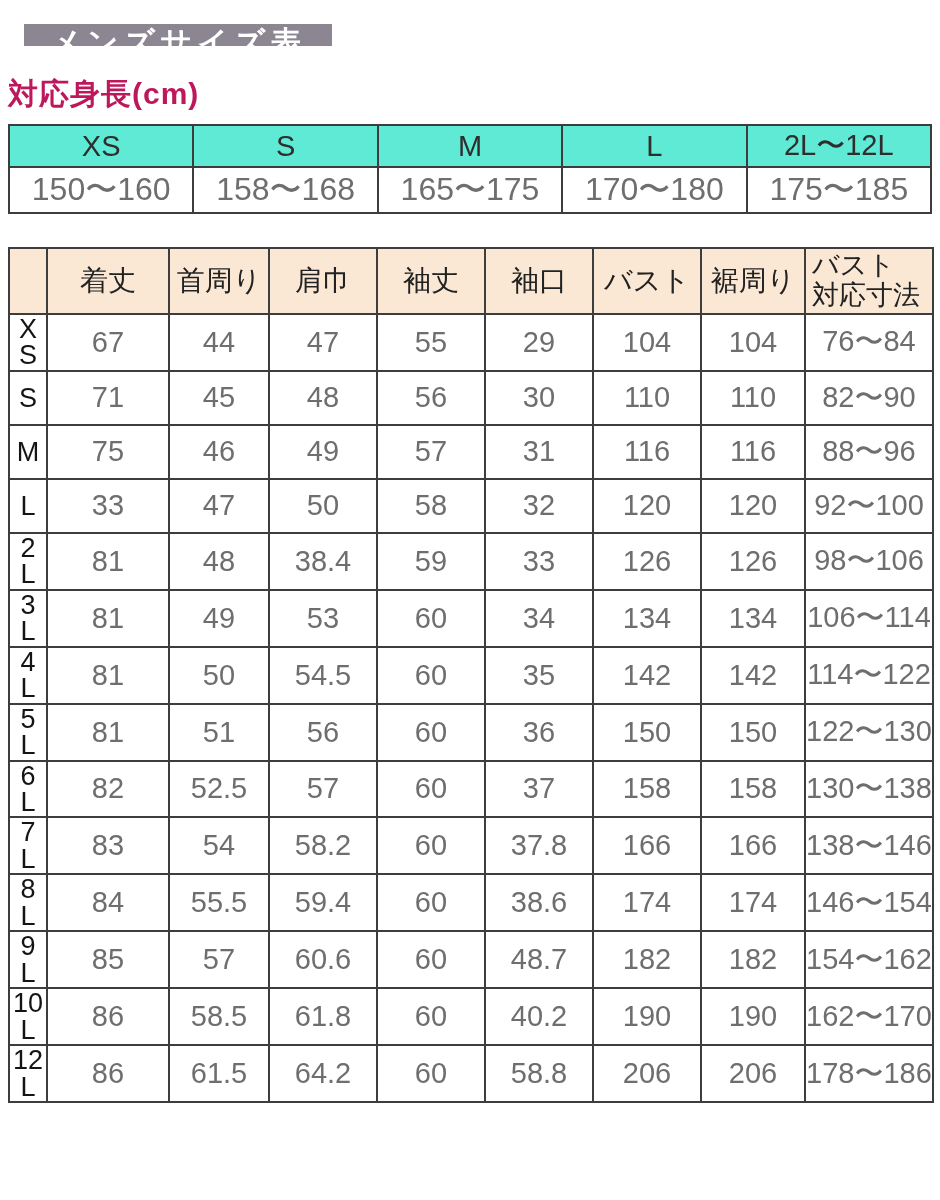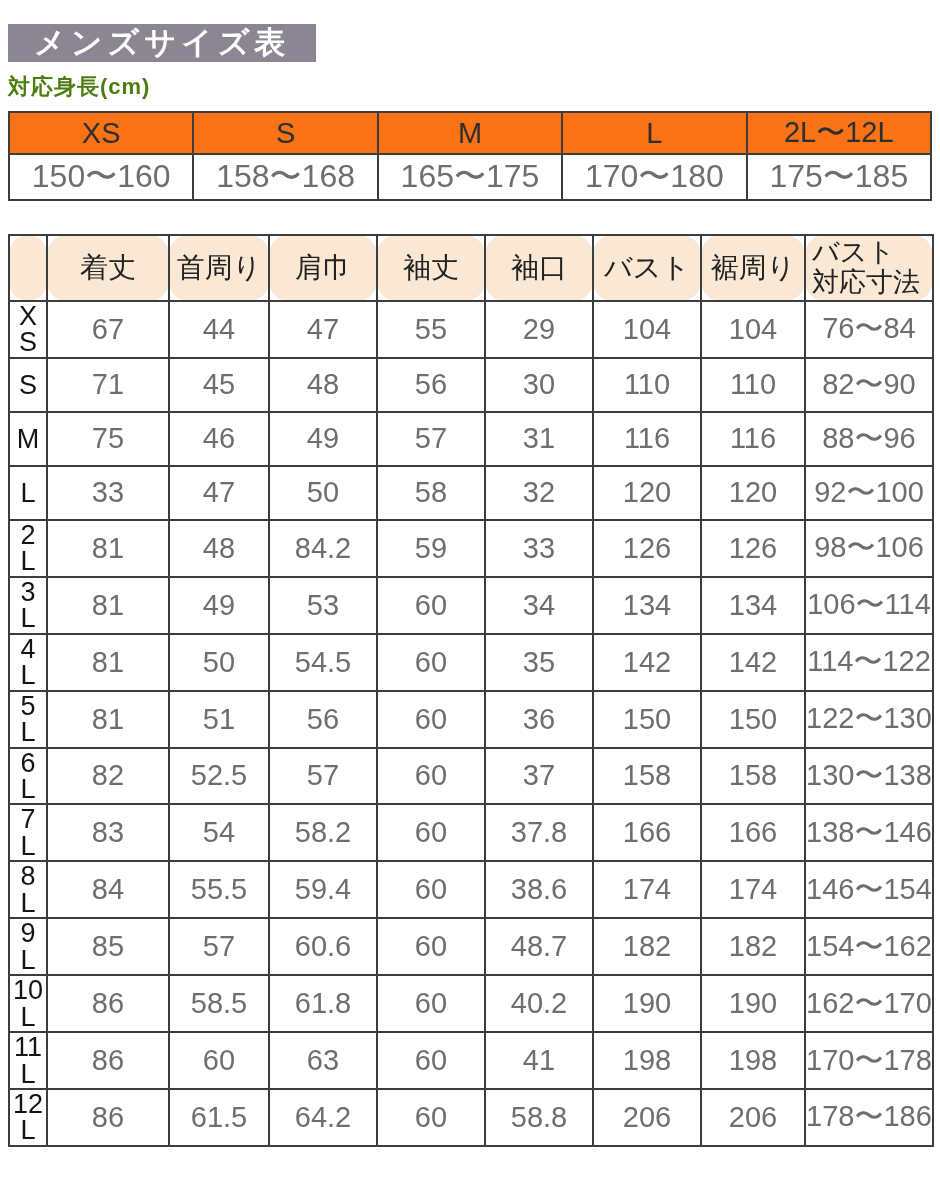--- a/index.html
+++ b/index.html
@@ -17,68 +17,68 @@
     padding: 24px 8px 0 8px;
     overflow: hidden;
   }
   .title-bar {
     display: inline-block;
     background: #8B8691;
     color: #ffffff;
     font-size: 31px;
     font-weight: bold;
     line-height: 38px;
-    height: 38px;
+    height: 22px;
     padding: 0 26px;
     letter-spacing: 5px;
     white-space: nowrap;
+    margin-left: 16px;
   }
   .subtitle {
-    font-size: 22px;
+    font-size: 30px;
     font-weight: bold;
-    color: #4d7c0f;
+    color: #be185d;
     letter-spacing: 1px;
-    margin: 10px 0 9px 0;
+    margin: 17px 0 9px 0;
   }
   table {
     border-collapse: collapse;
     table-layout: fixed;
     width: 924px;
   }
   th, td {
     border: 2px solid #3d3d3d;
     padding: 0;
     text-align: center;
     font-weight: normal;
     overflow: hidden;
   }
   
   .height-table th {
-    background: #f97316;
+    background: #5eead4;
     color: #2e2e2e;
     font-size: 29px;
     height: 37px;
   }
   .height-table td {
     color: #6e6e6e;
     font-size: 32px;
     height: 42px;
   }
   
   .size-table {
     margin-top: 33px;
   }
   .size-table thead th {
     background: #FAE8D4;
     color: #222222;
     font-size: 28px;
     height: 64px;
     white-space: pre-line;
     line-height: 1.1;
-    border-radius: 20px;
   }
   .size-table thead th:last-child {
     text-align: left;
     padding-left: 6px;
     font-size: 27px;
   }
   .size-table tbody tr {
     height: 54px;
   }
   .size-table tbody td {
@@ -193,21 +193,21 @@
           <td>32</td>
           <td>120</td>
           <td>120</td>
           <td>92〜100</td>
         </tr>
         <tr>
           <th class="size-label">2
 L</th>
           <td>81</td>
           <td>48</td>
-          <td>84.2</td>
+          <td>38.4</td>
           <td>59</td>
           <td>33</td>
           <td>126</td>
           <td>126</td>
           <td>98〜106</td>
         </tr>
         <tr>
           <th class="size-label">3
 L</th>
           <td>81</td>
@@ -297,32 +297,20 @@
           <td>86</td>
           <td>58.5</td>
           <td>61.8</td>
           <td>60</td>
           <td>40.2</td>
           <td>190</td>
           <td>190</td>
           <td>162〜170</td>
         </tr>
         <tr>
-          <th class="size-label">11
-L</th>
-          <td>86</td>
-          <td>60</td>
-          <td>63</td>
-          <td>60</td>
-          <td>41</td>
-          <td>198</td>
-          <td>198</td>
-          <td>170〜178</td>
-        </tr>
-        <tr>
           <th class="size-label">12
 L</th>
           <td>86</td>
           <td>61.5</td>
           <td>64.2</td>
           <td>60</td>
           <td>58.8</td>
           <td>206</td>
           <td>206</td>
           <td>178〜186</td>

